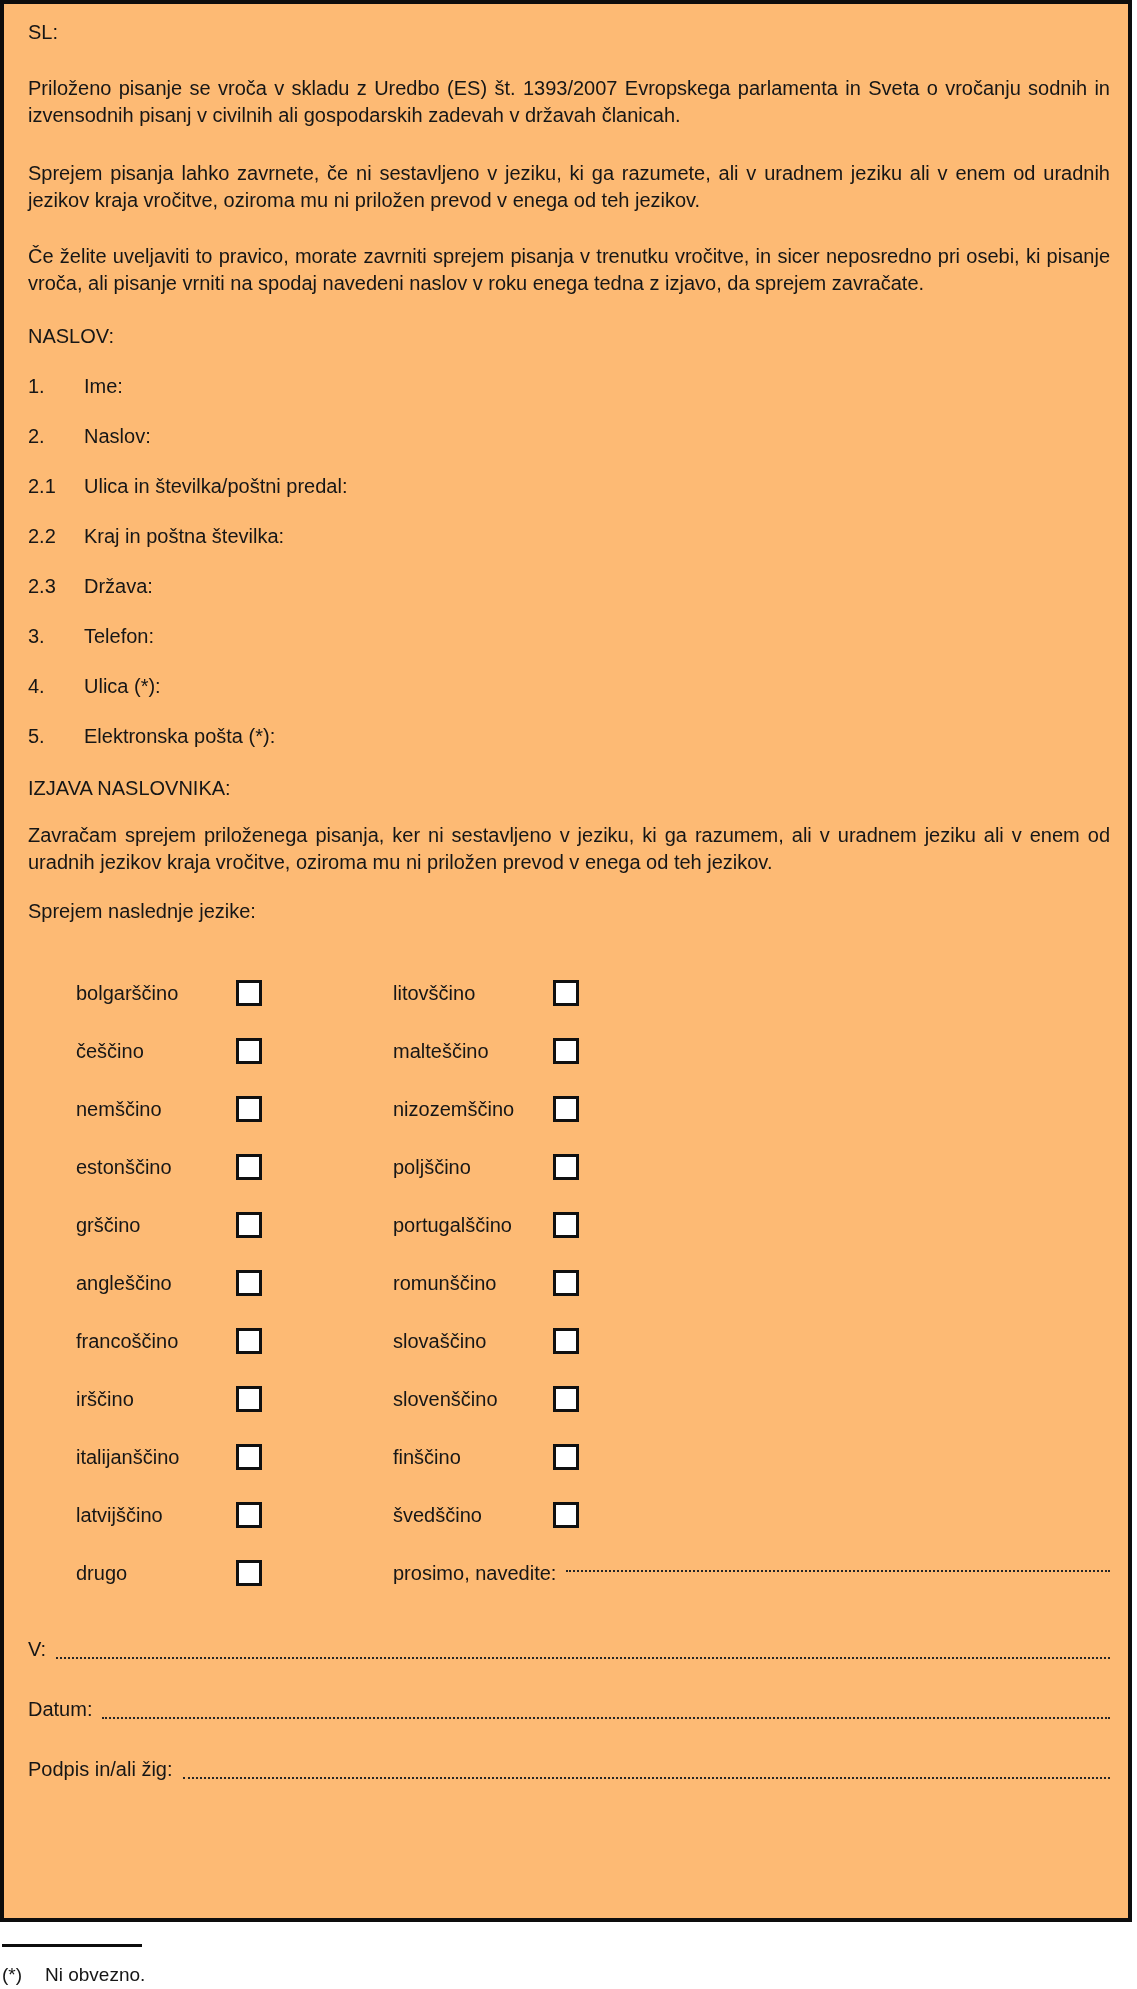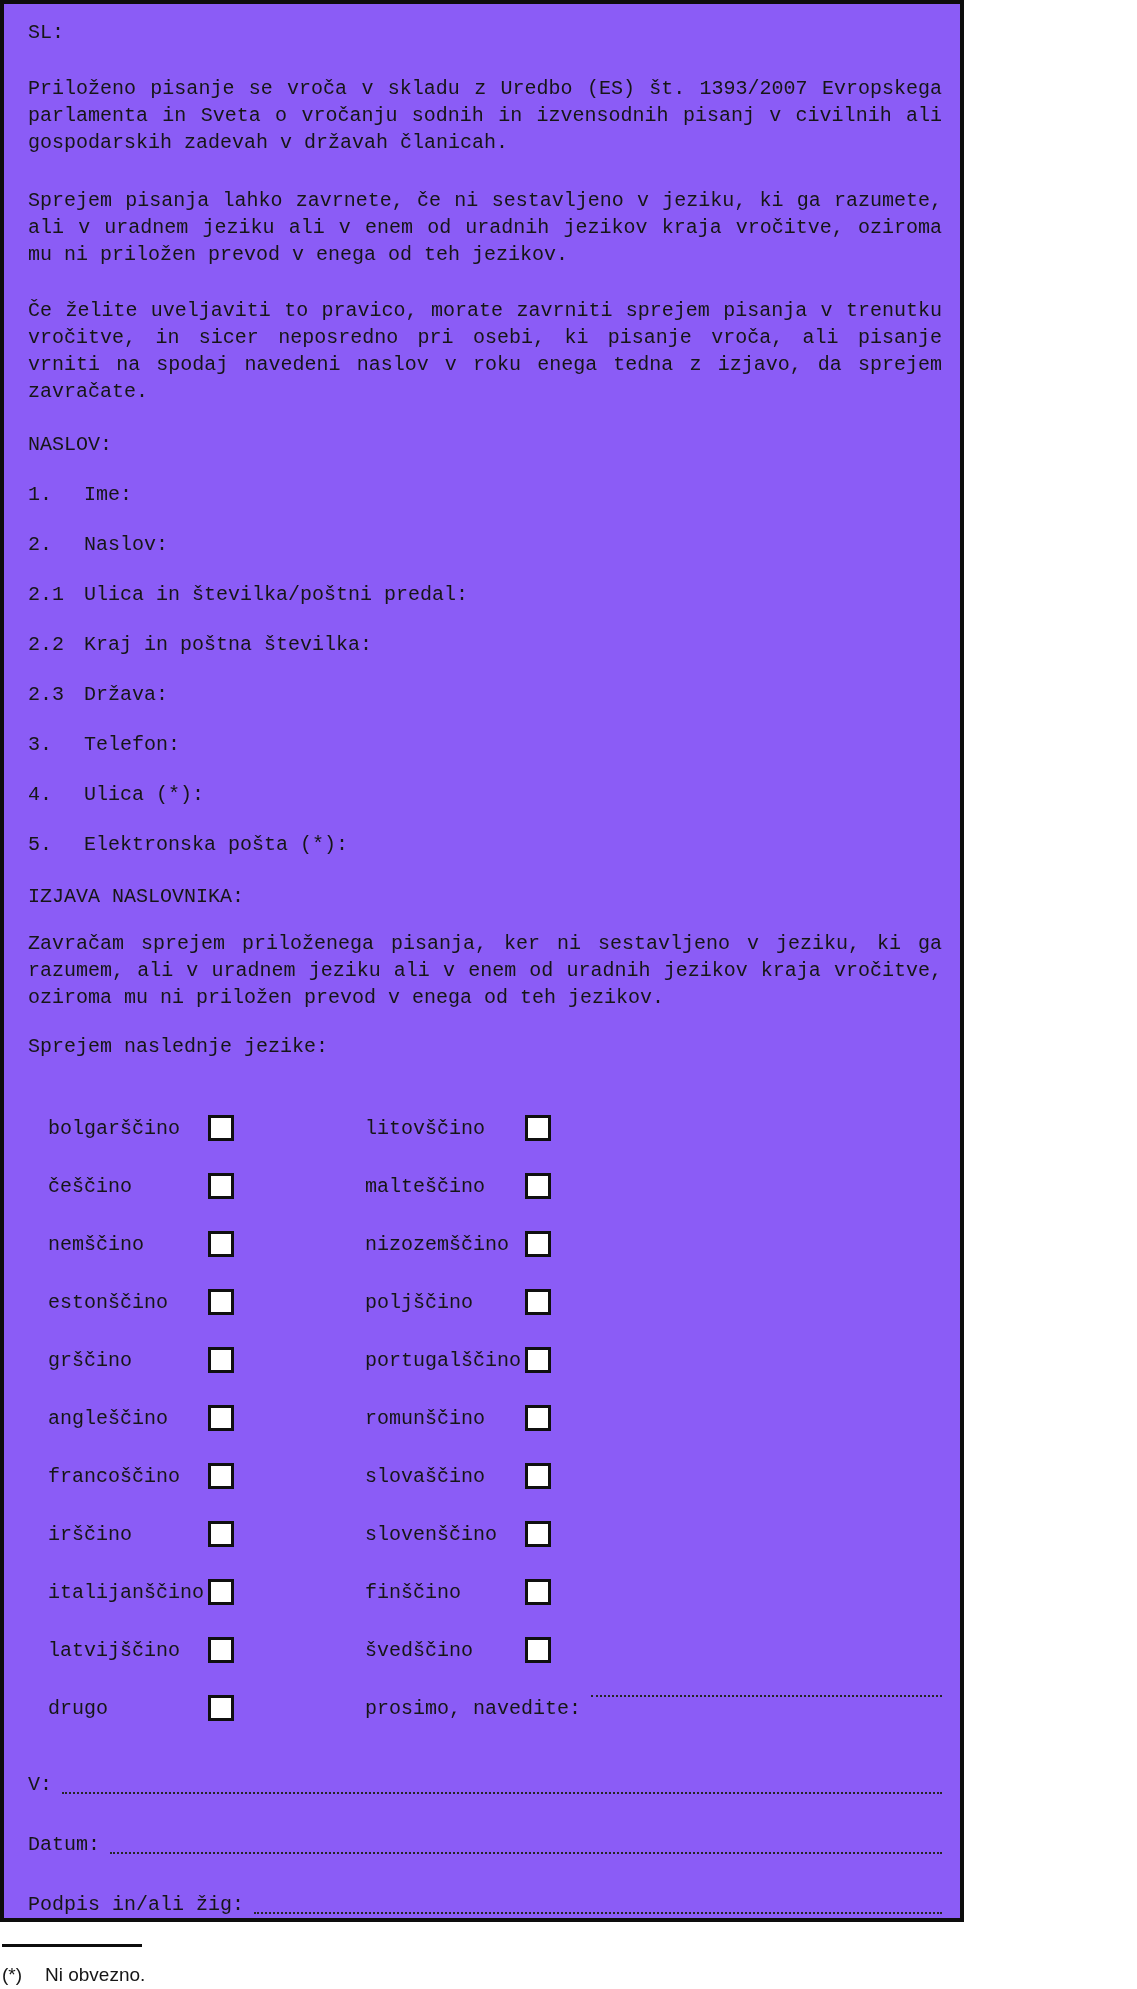--- a/index.html
+++ b/index.html
@@ -14,58 +14,57 @@
     overflow: hidden;
     font-family: "Liberation Sans", sans-serif;
     font-size: 20px;
     line-height: 27px;
     color: #161616;
   }
   .form-box {
     position: absolute;
     top: 0;
     left: 0;
-    width: 964px;
+    width: 1132px;
     height: 1922px;
     box-sizing: border-box;
     border: 4px solid #0d0d0d;
     padding: 13px 18px 0 24px;
-    background: #8b5cf6;
-    font-family: Liberation Mono, monospace;
+    background: #fdba74;
   }
   p { margin: 0; }
   .just { text-align: justify; }
   .sl-code   { margin-top: 2px; }
   .intro-p1  { margin-top: 29px; }
   .intro-p2  { margin-top: 31px; }
   .intro-p3  { margin-top: 29px; }
   .naslov-heading { margin-top: 26px; }
   .num-row { display: flex; margin-top: 23px; }
   .num-col { flex: 0 0 56px; }
   .izjava-heading { margin-top: 25px; }
   .declaration-p  { margin-top: 20px; }
   .razumem-p      { margin-top: 22px; }
 
-  .lang-grid { margin-top: 53px; margin-left: 20px; }
+  .lang-grid { margin-top: 53px; margin-left: 48px; }
   .lang-row  { display: flex; align-items: center; height: 30px; margin-bottom: 28px; }
   .lang-label-left  { flex: 0 0 160px; }
   .lang-label-right { flex: 0 0 160px; margin-left: 131px; }
   .checkbox {
     flex: 0 0 26px;
     width: 26px;
     height: 26px;
     box-sizing: border-box;
     border: 3px solid #101010;
     background: #ffffff;
   }
   .right-fill {
     flex: 1 1 auto;
     margin-left: 131px;
     display: flex;
-    align-items: flex-start;
+    align-items: center;
   }
   .dots {
     flex: 1 1 auto;
     border-bottom: 2px dotted #262626;
     margin: 0 0 4px 10px;
     min-width: 40px;
   }
 
   .sig-block { margin-top: 48px; }
   .sig-row { display: flex; align-items: flex-end; height: 27px; margin-bottom: 33px; }

